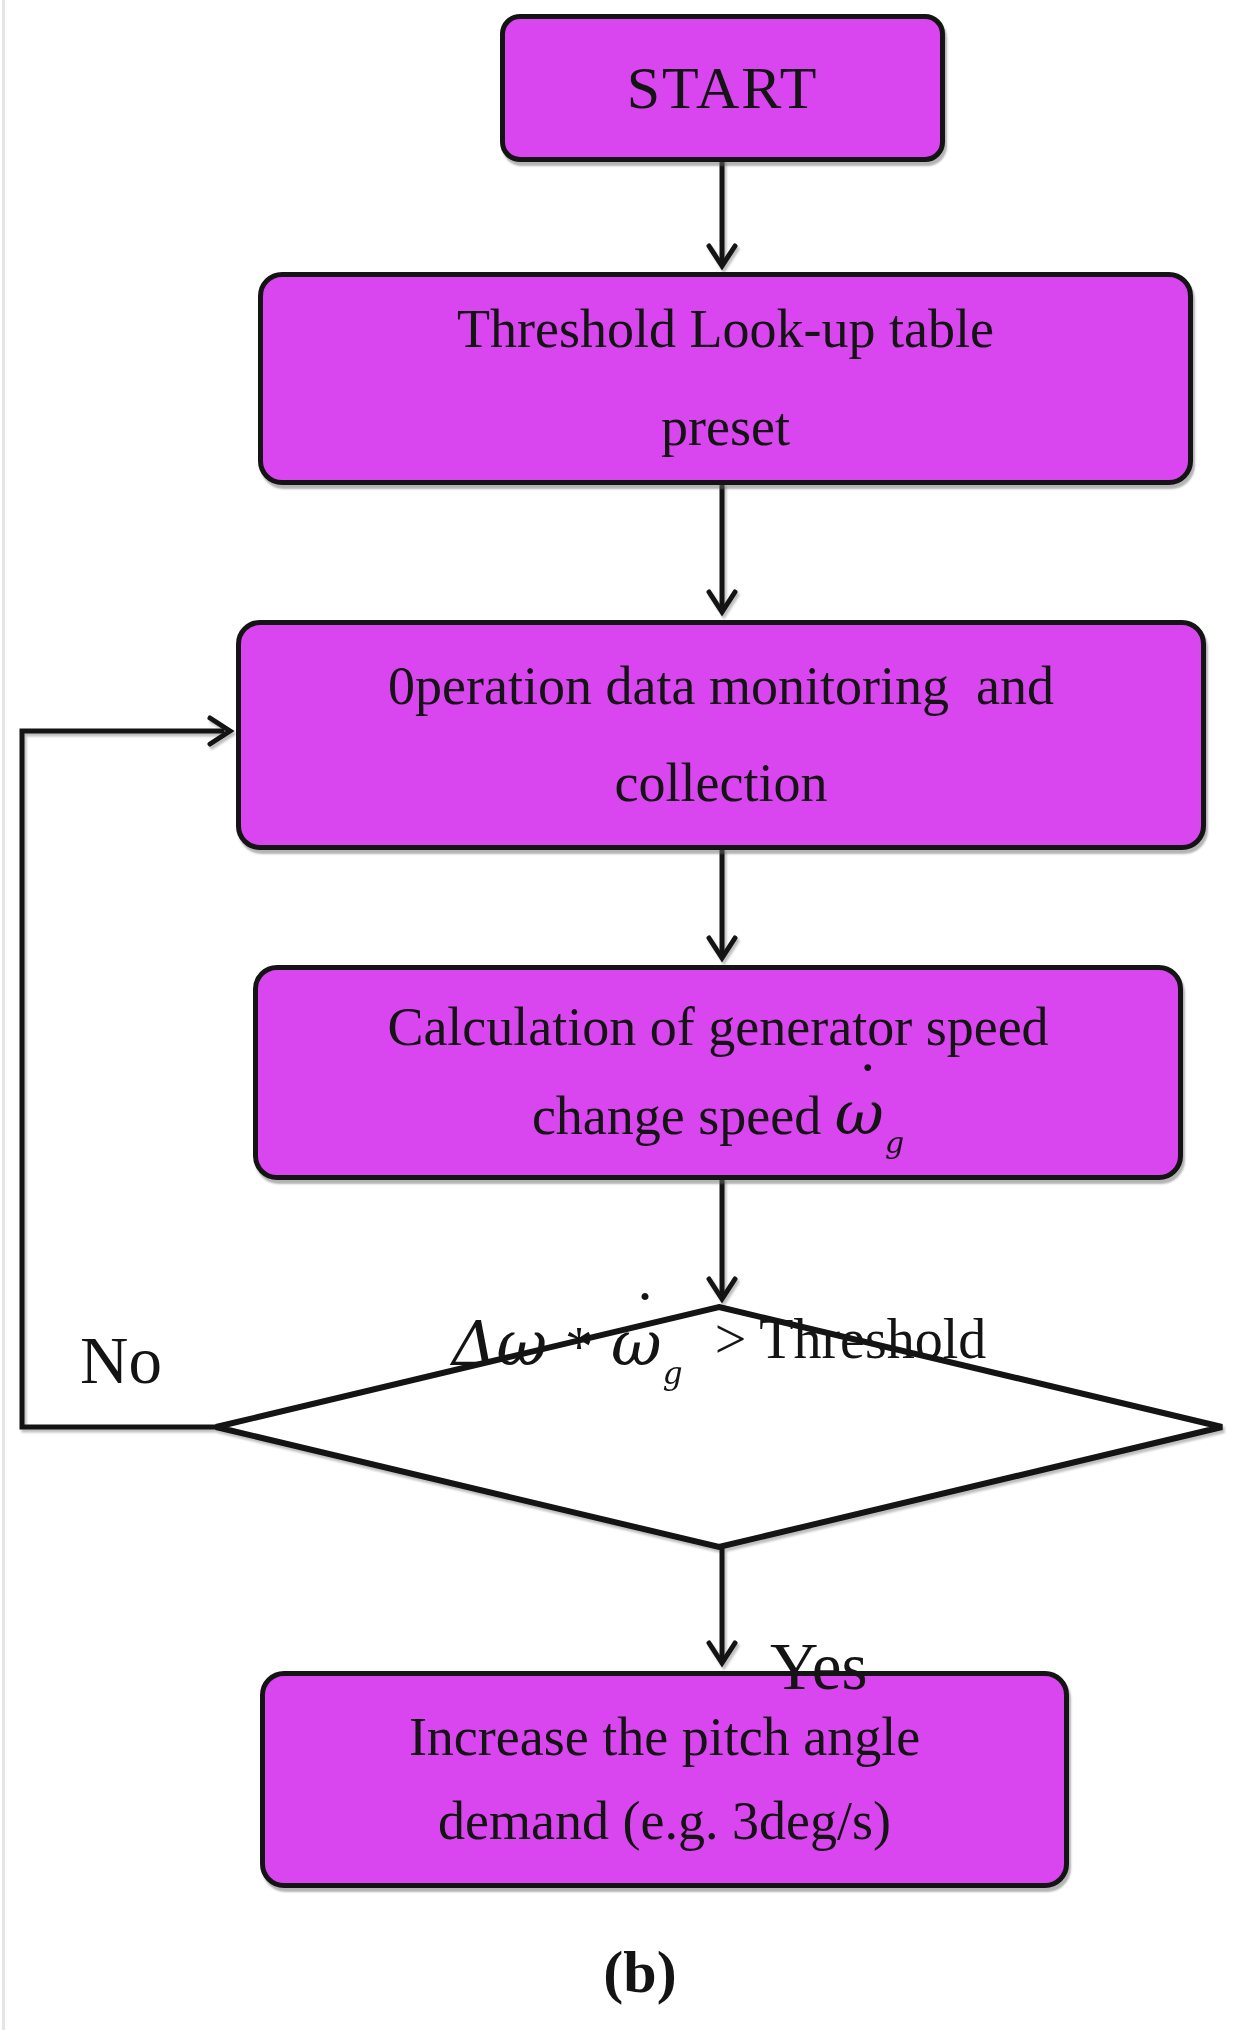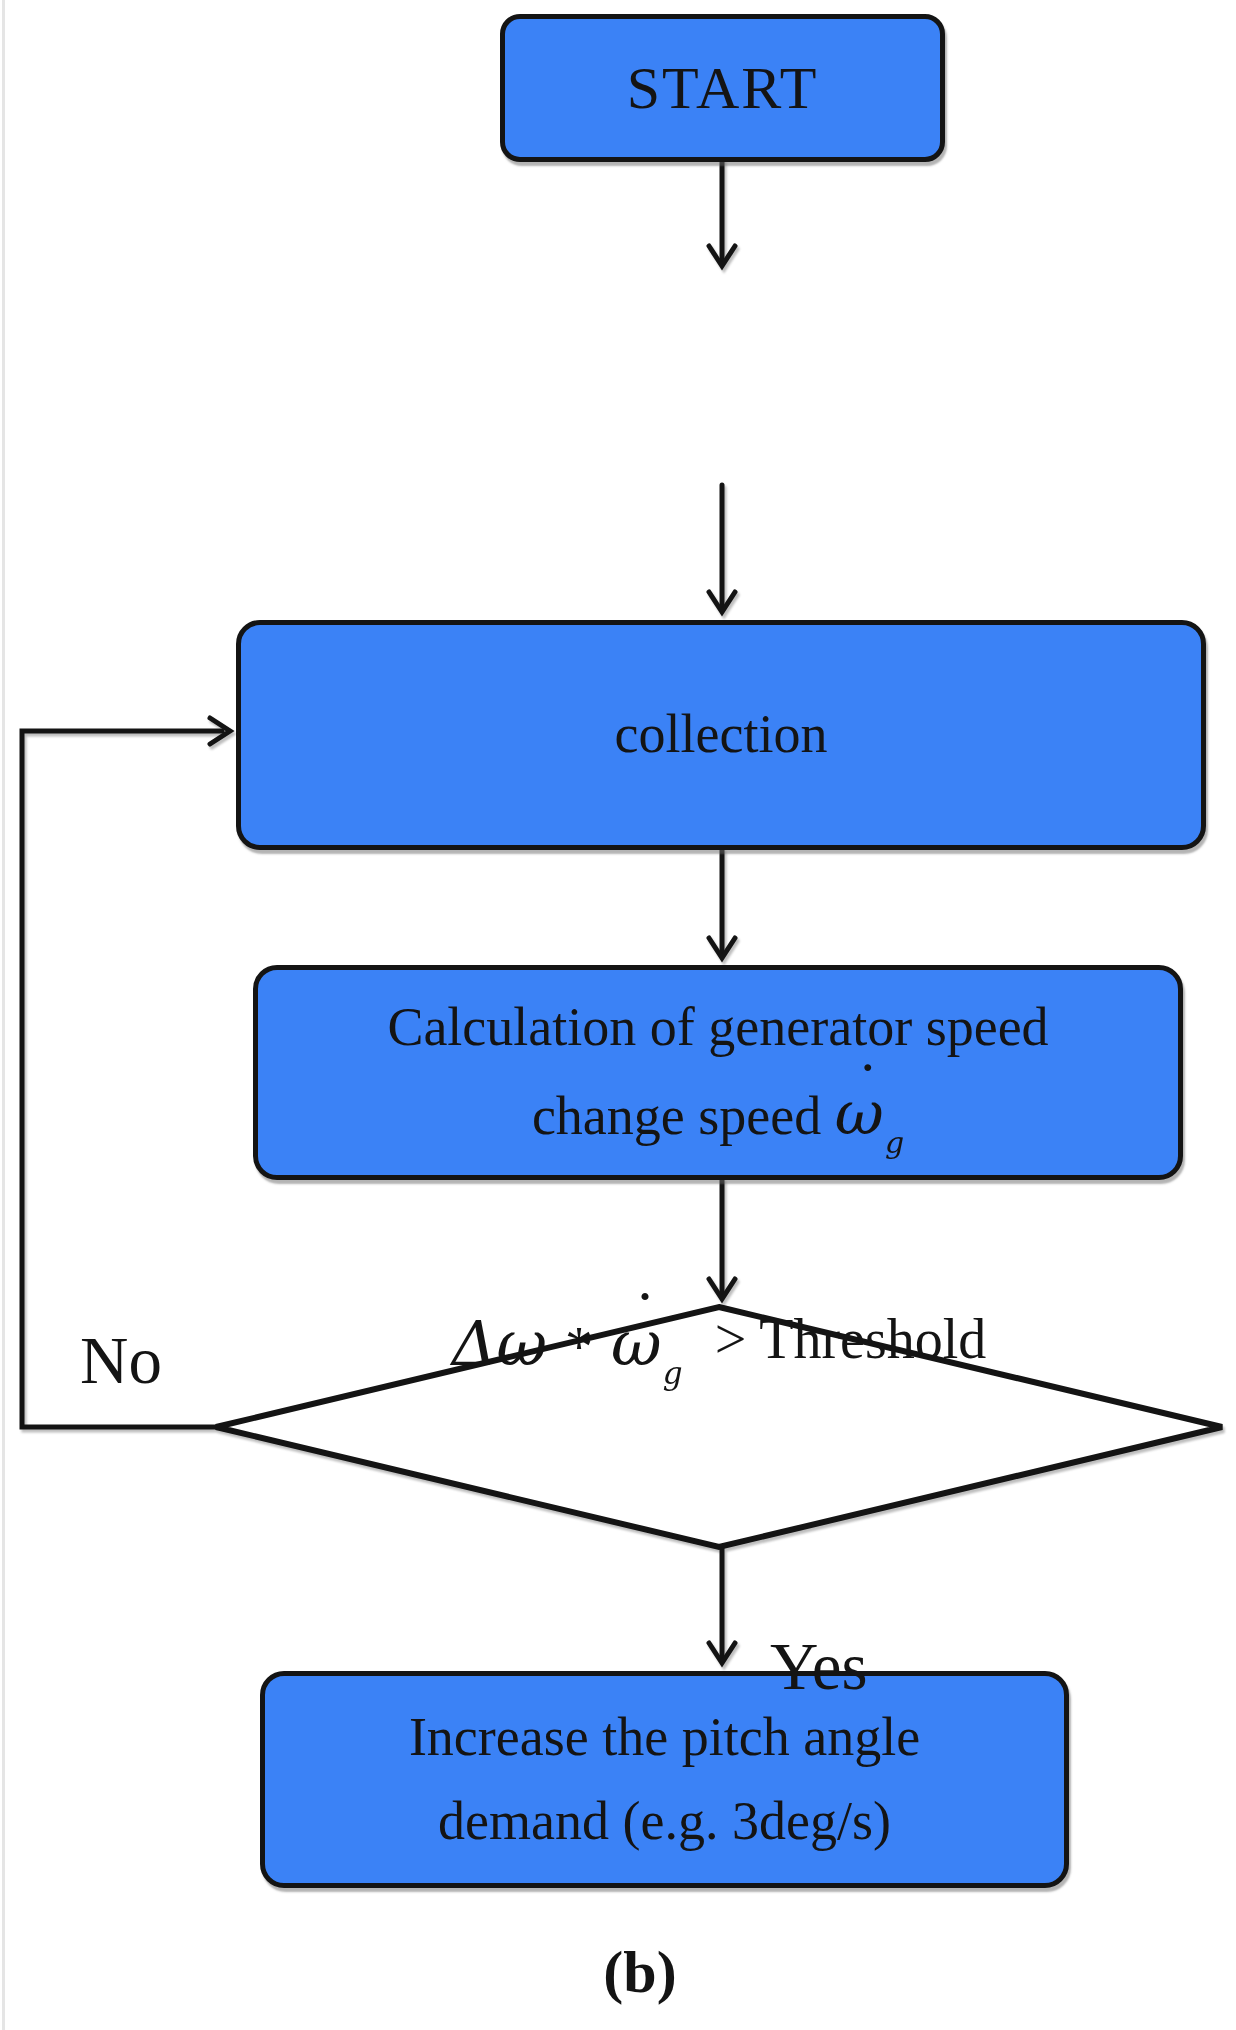--- a/index.html
+++ b/index.html
@@ -27,21 +27,21 @@
     left: 2px;
     top: 0;
     width: 3px;
     height: 2030px;
     background: #cfcfcf;
     opacity: 0.55;
   }
   .node {
     position: absolute;
     box-sizing: border-box;
-    background: #3b82f6;
+    background: #d946ef;
     border: 5px solid #141414;
     border-radius: 24px;
     box-shadow: 2px 4px 2px rgba(105,105,105,0.5);
     display: flex;
     flex-direction: column;
     align-items: center;
     justify-content: center;
     text-align: center;
   }
   .node-start {
@@ -157,22 +157,27 @@
       <path d="M210,718 L230,731 L210,744"></path>
 
       <polygon fill="#ffffff" stroke-width="6" points="719,1307 1222,1427 719,1547 216,1427"></polygon>
     </g>
   </svg>
 
   <div class="node node-start">
     <div>START</div>
   </div>
 
+  <div class="node node-preset">
+    <div>Threshold Look-up table</div>
+    <div>preset</div>
+  </div>
 
   <div class="node node-monitor">
+    <div class="pre">0peration data monitoring  and</div>
     <div>collection</div>
   </div>
 
   <div class="node node-calc">
     <div>Calculation of generator speed</div>
     <div class="calc-line2">
       <span class="pre">change speed </span><span class="omega-wrap f-big"><span>ω</span><span class="overdot">˙</span><span class="gsub">g</span></span>
     </div>
   </div>
 

